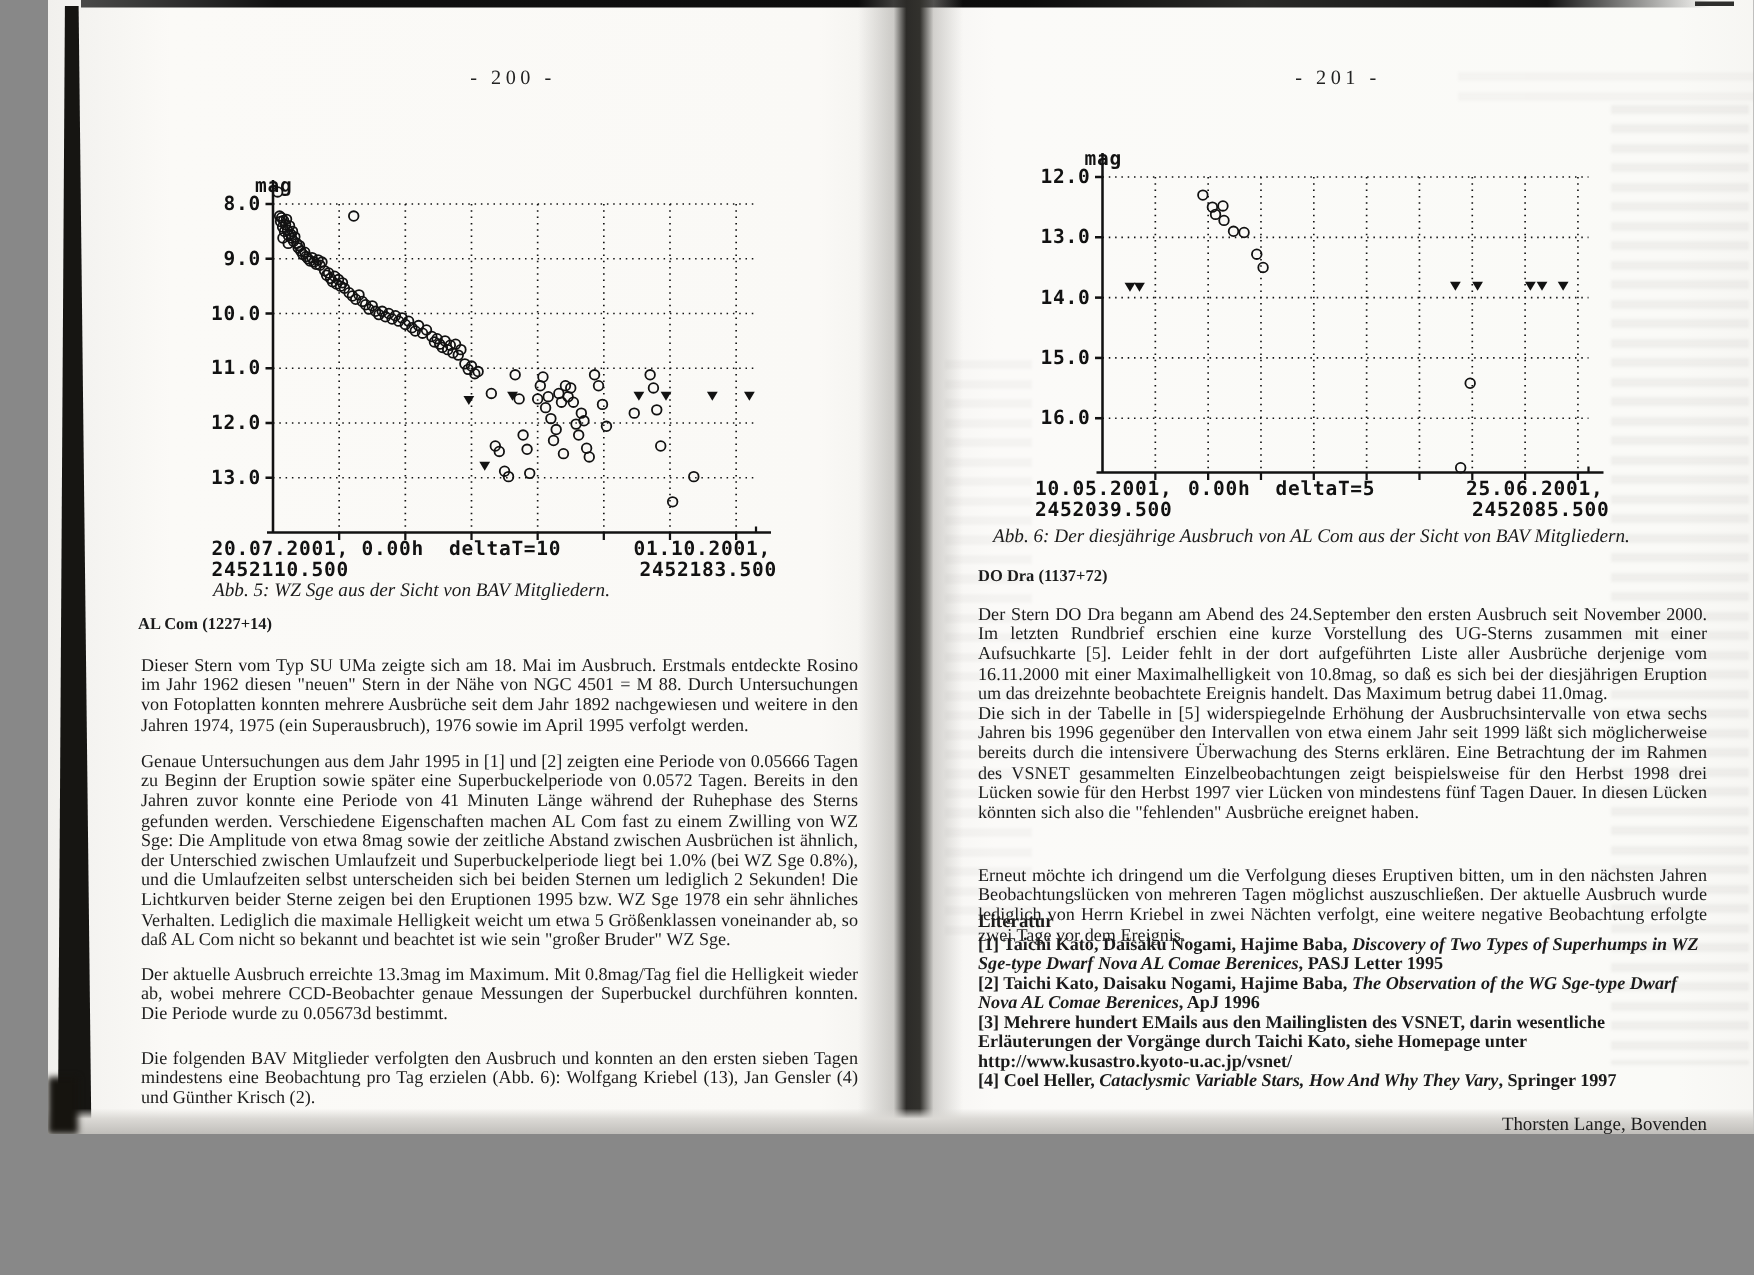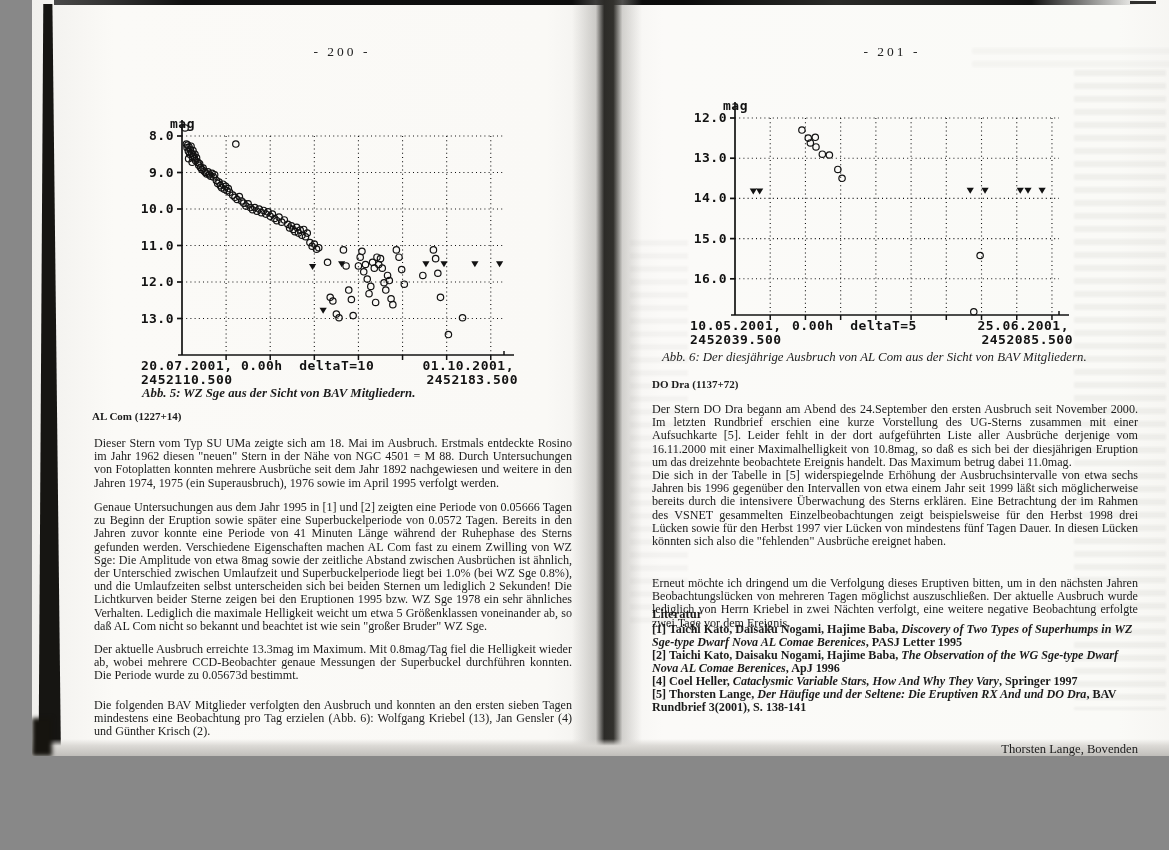--- a/index.html
+++ b/index.html
@@ -233,21 +233,21 @@
           <circle cx="325.53698630136984" cy="209.77" r="3.2" fill="none" stroke="#121212" stroke-width="1.2"></circle>
           <path d="M 171.96438356164384 156.07000000000002 L 179.16438356164383 156.07000000000002 L 175.56438356164384 162.07000000000002 Z" fill="#121212"></path>
           <path d="M 182.55068493150685 199.86999999999998 L 189.75068493150684 199.86999999999998 L 186.15068493150685 205.86999999999998 Z" fill="#121212"></path>
           <path d="M 201.07671232876714 153.15 L 208.27671232876713 153.15 L 204.67671232876714 159.15 Z" fill="#121212"></path>
           <path d="M 285.3260273972602 153.15 L 292.52602739726024 153.15 L 288.9260273972602 159.15 Z" fill="#121212"></path>
           <path d="M 303.4109589041096 153.15 L 310.6109589041096 153.15 L 307.0109589041096 159.15 Z" fill="#121212"></path>
           <path d="M 334.2876712328767 153.15 L 341.4876712328767 153.15 L 337.8876712328767 159.15 Z" fill="#121212"></path>
           <path d="M 358.98904109589034 153.15 L 366.1890410958904 153.15 L 362.58904109589037 159.15 Z" fill="#121212"></path>
         </svg></div>
 
-    <div class="caption" style="left:110px;top:386px;width:390px;font-weight:bold;">Abb. 5: WZ Sge aus der Sicht von BAV Mitgliedern.</div>
+    <div class="caption" style="left:110px;top:386px;width:390px;">Abb. 5: WZ Sge aus der Sicht von BAV Mitgliedern.</div>
 
     <h2 class="heading" style="left:60px;top:410px;">AL Com (1227+14)</h2>
 
     <p class="body" style="left:62px;top:437px;width:478px;">Dieser Stern vom Typ SU UMa zeigte sich am 18. Mai im Ausbruch. Erstmals entdeckte Rosino im Jahr 1962 diesen "neuen" Stern in der Nähe von NGC 4501 = M 88. Durch Untersuchungen von Fotoplatten konnten mehrere Ausbrüche seit dem Jahr 1892 nachgewiesen und weitere in den Jahren 1974, 1975 (ein Superausbruch), 1976 sowie im April 1995 verfolgt werden.</p>
     <p class="body" style="left:62px;top:501px;width:478px;">Genaue Untersuchungen aus dem Jahr 1995 in [1] und [2] zeigten eine Periode von 0.05666 Tagen zu Beginn der Eruption sowie später eine Superbuckelperiode von 0.0572 Tagen. Bereits in den Jahren zuvor konnte eine Periode von 41 Minuten Länge während der Ruhephase des Sterns gefunden werden.  Verschiedene Eigenschaften machen AL Com fast zu einem Zwilling von WZ Sge: Die Amplitude von etwa 8mag sowie der zeitliche Abstand zwischen Ausbrüchen ist ähnlich, der Unterschied zwischen Umlaufzeit und Superbuckelperiode liegt bei 1.0% (bei WZ Sge 0.8%), und die Umlaufzeiten selbst unterscheiden sich bei beiden Sternen um lediglich 2 Sekunden! Die Lichtkurven beider Sterne zeigen bei den Eruptionen 1995 bzw. WZ Sge 1978 ein sehr ähnliches Verhalten. Lediglich die maximale Helligkeit weicht um etwa 5 Größenklassen voneinander ab, so daß AL Com nicht so bekannt und beachtet ist wie sein "großer Bruder" WZ Sge.</p>
     <p class="body" style="left:62px;top:643px;width:478px;">Der aktuelle Ausbruch erreichte 13.3mag im Maximum. Mit 0.8mag/Tag fiel die Helligkeit wieder ab, wobei mehrere CCD-Beobachter genaue Messungen der Superbuckel durchführen konnten. Die Periode wurde zu 0.05673d bestimmt.</p>
     <p class="body" style="left:62px;top:699px;width:478px;">Die folgenden BAV Mitglieder verfolgten den Ausbruch und konnten an den ersten sieben Tagen mindestens eine Beobachtung pro Tag erzielen (Abb. 6): Wolfgang Kriebel (13), Jan Gensler (4) und Günther Krisch (2).</p>
   </section>
 
   <section class="page">
@@ -322,19 +322,19 @@
 
     <p class="body" style="left:620px;top:403px;width:486px;">Der Stern DO Dra begann am Abend des 24.September den ersten Ausbruch seit November 2000. Im letzten Rundbrief erschien eine kurze Vorstellung des UG-Sterns zusammen mit einer Aufsuchkarte [5]. Leider fehlt in der dort aufgeführten Liste aller Ausbrüche derjenige vom 16.11.2000 mit einer Maximalhelligkeit von 10.8mag, so daß es sich bei der diesjährigen Eruption um das dreizehnte beobachtete Ereignis handelt. Das Maximum betrug dabei 11.0mag.</p>
     <p class="body" style="left:620px;top:469px;width:486px;">Die sich in der Tabelle in [5] widerspiegelnde Erhöhung der Ausbruchsintervalle von etwa sechs Jahren bis 1996 gegenüber den Intervallen von etwa einem Jahr seit 1999 läßt sich möglicherweise bereits durch die intensivere Überwachung des Sterns erklären. Eine Betrachtung der im Rahmen des VSNET gesammelten Einzelbeobachtungen zeigt beispielsweise für den Herbst 1998 drei Lücken sowie für den Herbst 1997 vier Lücken von mindestens fünf Tagen Dauer. In diesen Lücken könnten sich also die "fehlenden" Ausbrüche ereignet haben.</p>
     <p class="body" style="left:620px;top:577px;width:486px;">Erneut möchte ich dringend um die Verfolgung dieses Eruptiven bitten, um in den nächsten Jahren Beobachtungslücken von mehreren Tagen möglichst auszuschließen. Der aktuelle Ausbruch wurde lediglich von Herrn Kriebel in zwei Nächten verfolgt, eine weitere negative Beobachtung erfolgte zwei Tage vor dem Ereignis.</p>
 
     <h3 class="lit-heading" style="left:620px;top:607px;">Literatur</h3>
 
     <div class="refs" id="references" style="left:620px;top:623px;width:488px;">
         <p><span>[1]  Taichi Kato, Daisaku Nogami, Hajime Baba, </span><i>Discovery of Two Types of Superhumps in WZ Sge-type Dwarf Nova AL Comae Berenices</i><span>, PASJ  Letter 1995</span></p>
         <p><span>[2] Taichi Kato, Daisaku Nogami, Hajime Baba, </span><i>The Observation of the WG Sge-type Dwarf Nova AL Comae Berenices</i><span>, ApJ 1996</span></p>
+        <p><span>[3] Mehrere hundert EMails aus den Mailinglisten des VSNET, darin wesentliche Erläuterungen der Vorgänge durch Taichi Kato, siehe Homepage unter http://www.kusastro.kyoto-u.ac.jp/vsnet/</span></p>
         <p><span>[4] Coel Heller, </span><i>Cataclysmic Variable Stars, How And Why They Vary</i><span>, Springer 1997</span></p>
-        <p><span>[5] Thorsten Lange, </span><i>Der Häufige und der Seltene: Die Eruptiven RX And und DO Dra</i><span>, BAV Rundbrief 3(2001), S. 138-141</span></p>
       </div>
 
     <div class="signature" style="left:620px;top:742px;width:486px;">Thorsten Lange, Bovenden</div>
   </section>
 </div>
 
 </body></html>

